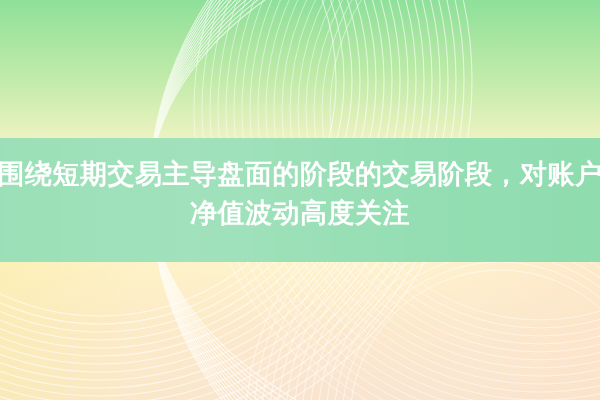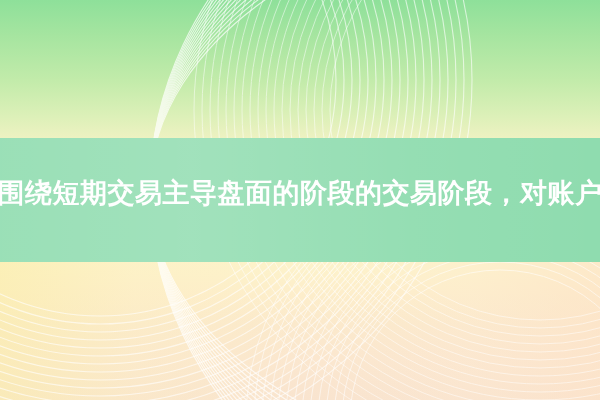--- a/index.html
+++ b/index.html
@@ -238,15 +238,16 @@
     </svg>
 
   </div>
 
   <div class="band">
     <div class="band-sheen"></div>
   </div>
 
   <div class="headline">
     <div class="headline-line">围绕短期交易主导盘面的阶段的交易阶段，对账户</div>
+    <div class="headline-line">净值波动高度关注</div>
   </div>
 
 </div>
 
 </body></html>

